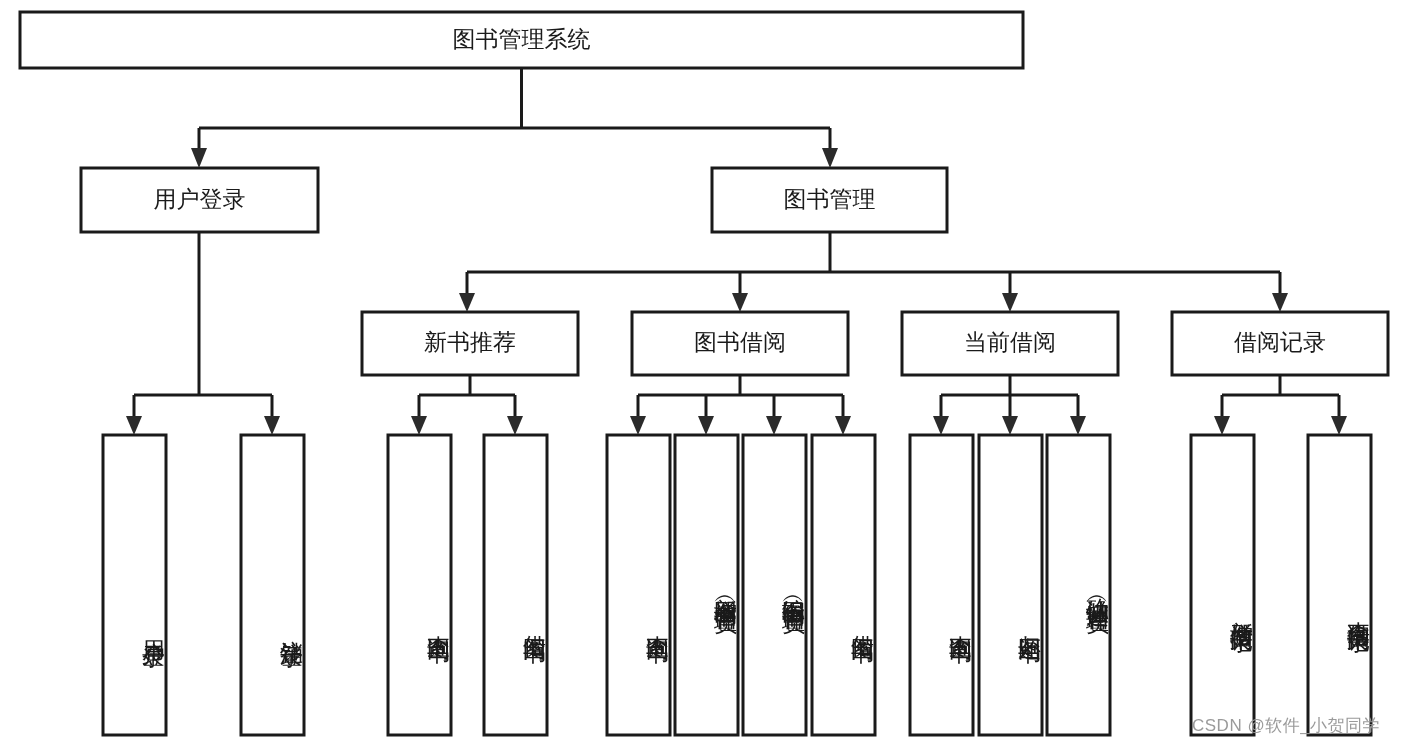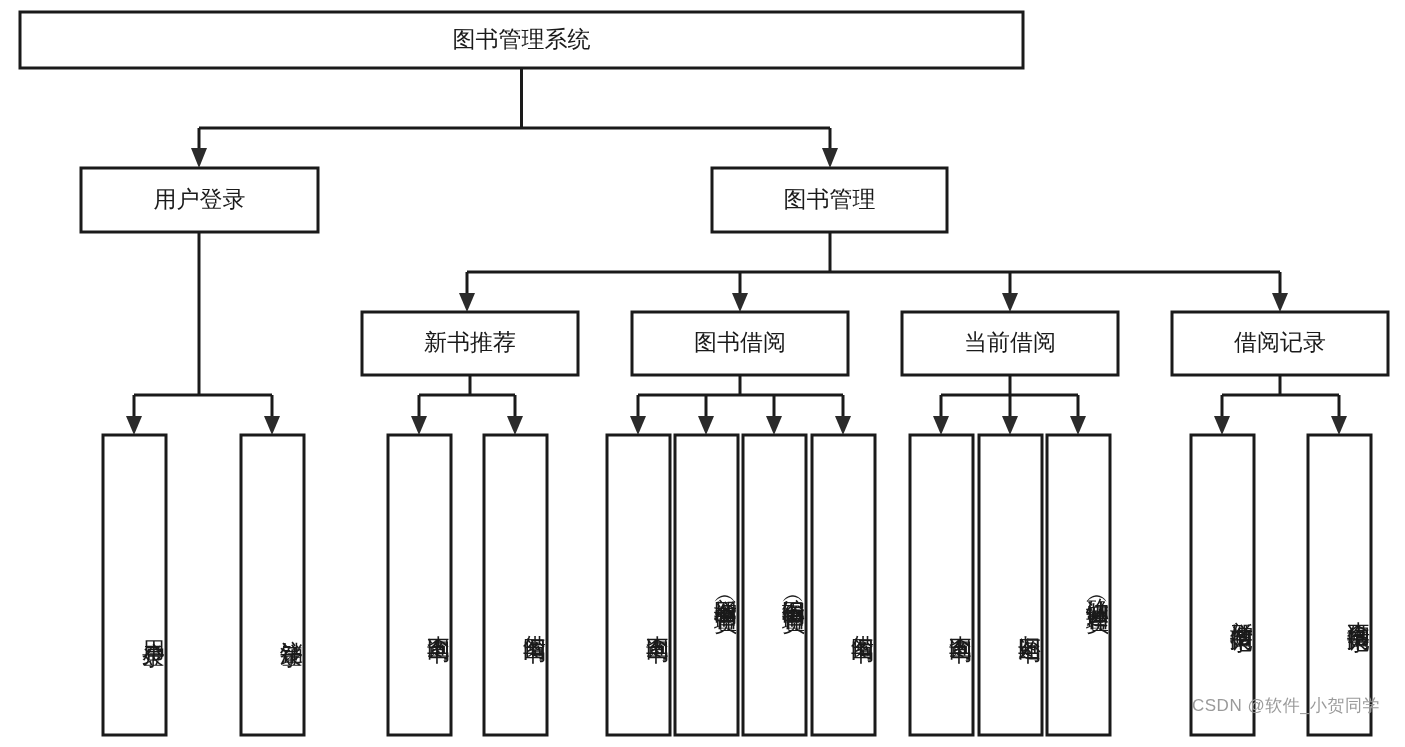--- a/index.html
+++ b/index.html
@@ -60,21 +60,21 @@
     font-size: 23px;
     line-height: 1.05;
     color: #1a1a1a;
     letter-spacing: 2px;
     white-space: nowrap;
     pointer-events: none;
   }
   .watermark {
     position: absolute;
     left: 1192px;
-    top: 694px;
+    top: 714px;
     font-family: "Liberation Sans", "DejaVu Sans", sans-serif;
     font-size: 17px;
     color: #9a9a9a;
     white-space: nowrap;
     letter-spacing: 0.5px;
   }
 </style>
 </head>
 <body>
 

